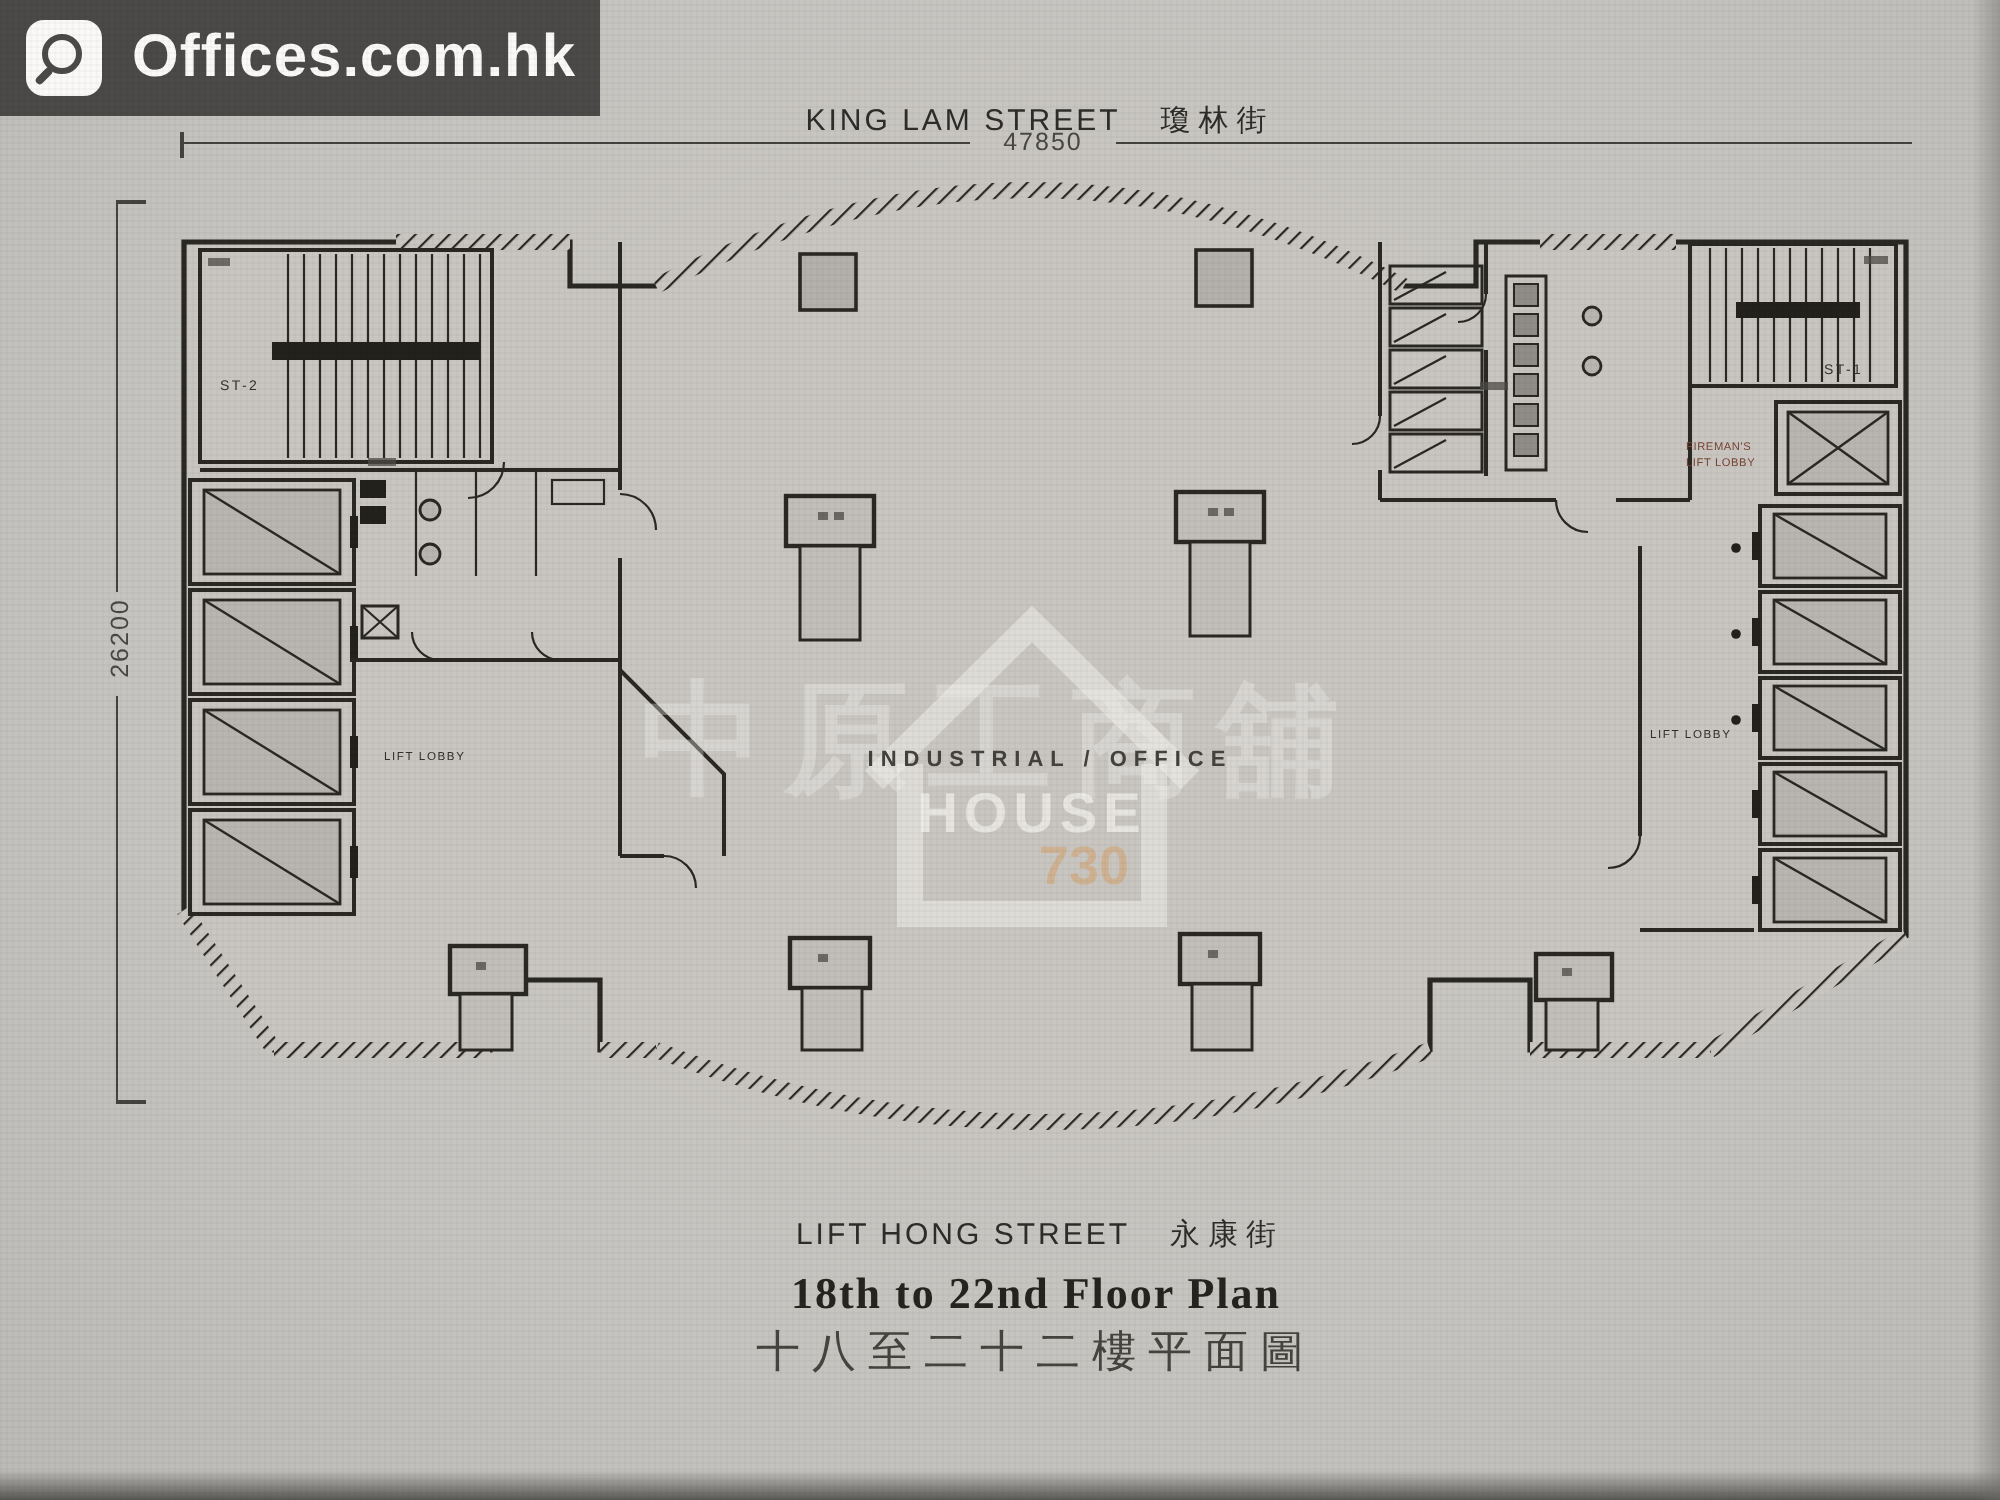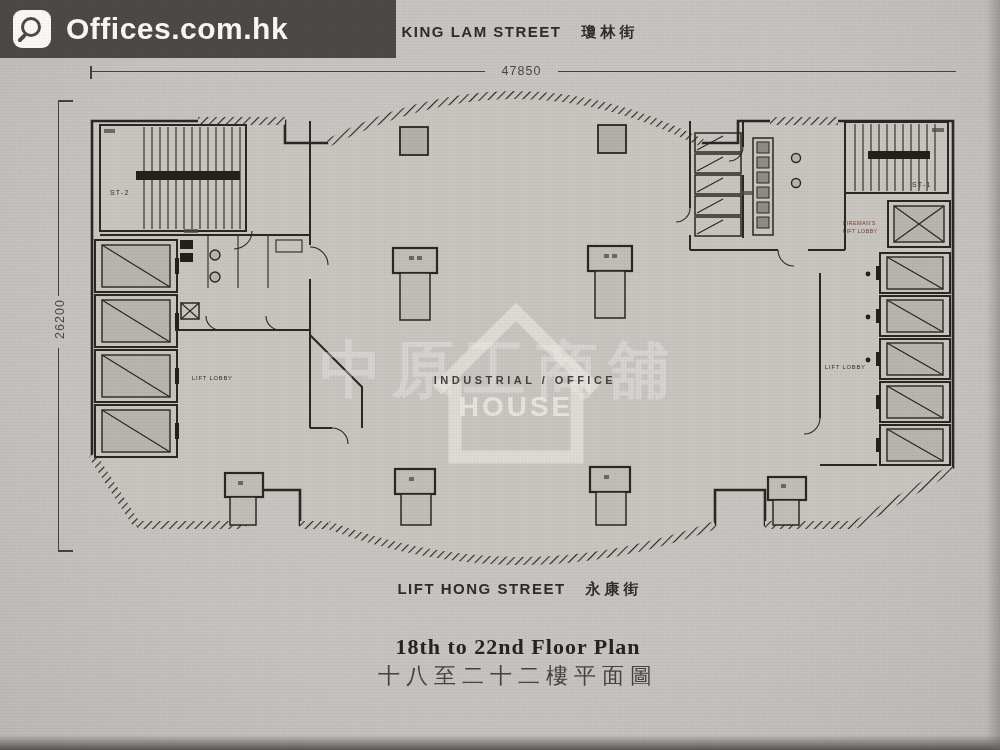--- a/index.html
+++ b/index.html
@@ -8,29 +8,29 @@
         background:radial-gradient(ellipse at 50% 42%, #ccc9c5 0%, #c6c4c0 62%, #bcbab6 100%);}
   
   .texture{position:absolute;inset:0;pointer-events:none;opacity:.5;
      background:repeating-linear-gradient(0deg, rgba(0,0,0,.05) 0 1px, transparent 1px 3px),
                 repeating-linear-gradient(90deg, rgba(0,0,0,.04) 0 1px, transparent 1px 3px);}
   .edge-bottom{position:absolute;left:0;right:0;bottom:0;height:15px;pointer-events:none;
      background:linear-gradient(180deg, rgba(50,48,45,0) 0%, rgba(45,43,40,.7) 100%);}
   .edge-right{position:absolute;top:0;bottom:0;right:0;width:14px;pointer-events:none;
      background:linear-gradient(90deg, rgba(120,118,114,0) 0%, rgba(110,108,104,.45) 100%);}
   
-  .logo-bar{position:absolute;left:0;top:0;width:396px;height:58px;background:#4b4a48;
+  .logo-bar{position:absolute;left:0;top:0;width:300px;height:58px;background:#4b4a48;
      display:flex;align-items:center;gap:15px;padding-left:13px;box-sizing:border-box;}
   .logo-icon{width:38px;height:38px;background:#faf9f7;border-radius:9px;position:relative;flex:0 0 auto;}
   .logo-icon .lens{position:absolute;left:8px;top:7px;width:14px;height:14px;border:3.5px solid #4b4a48;border-radius:50%;}
   .logo-icon .handle{position:absolute;left:7px;top:23px;width:4px;height:10px;background:#4b4a48;border-radius:2px;transform:rotate(45deg);}
   .logo-text{color:#faf9f7;font-size:30px;font-weight:700;letter-spacing:.5px;}
   
   .street{position:absolute;left:90px;width:860px;text-align:center;color:#2e2d2a;
-     font-size:15px;font-weight:700;letter-spacing:1.5px;}
+     font-size:15px;font-weight:400;letter-spacing:1.5px;margin-top:28px;}
   .street-top{top:23px;}
   .street-bottom{top:580px;}
   .street .zh{margin-left:20px;letter-spacing:4px;}
   
   .dim-h{position:absolute;left:90px;top:64px;width:956px;height:16px;}
   .dim-h .tick{position:absolute;top:2px;width:2px;height:13px;background:#45433f;}
   .dim-h .tick.l{left:0}.dim-h .tick.r{right:0}
   .dim-h .line{position:absolute;top:7px;height:0;border-top:1.8px solid #45433f;}
   .dim-h .line.l{left:0;width:395px}.dim-h .line.r{left:468px;width:398px;}
   .dim-h .label{position:absolute;left:395px;width:73px;top:0px;text-align:center;
@@ -297,20 +297,21 @@
   </svg>
 
   <div class="watermark">
     <div class="wm-cjk">中原工商舖</div>
     <svg class="wm-house" width="180" height="165" viewBox="0 0 180 165">
       <path d="M 10 88 L 89 10 L 168 88" fill="none" stroke="rgba(243,241,235,0.5)" stroke-width="13"></path>
       <path d="M 28 80 L 28 155 L 150 155 L 150 80" fill="none" stroke="rgba(243,241,235,0.5)" stroke-width="13"></path>
     </svg>
     <div class="wm-tagline">INDUSTRIAL / OFFICE</div>
     <div class="wm-brand">HOUSE</div>
+    <div class="wm-730">730</div>
   </div>
 
   <div class="street street-bottom">
     <span>LIFT HONG STREET</span><span class="zh">永康街</span>
   </div>
 
   <div class="title title-en">18th to 22nd Floor Plan</div>
   <div class="title title-zh">十八至二十二樓平面圖</div>
 
   <div class="texture"></div>

